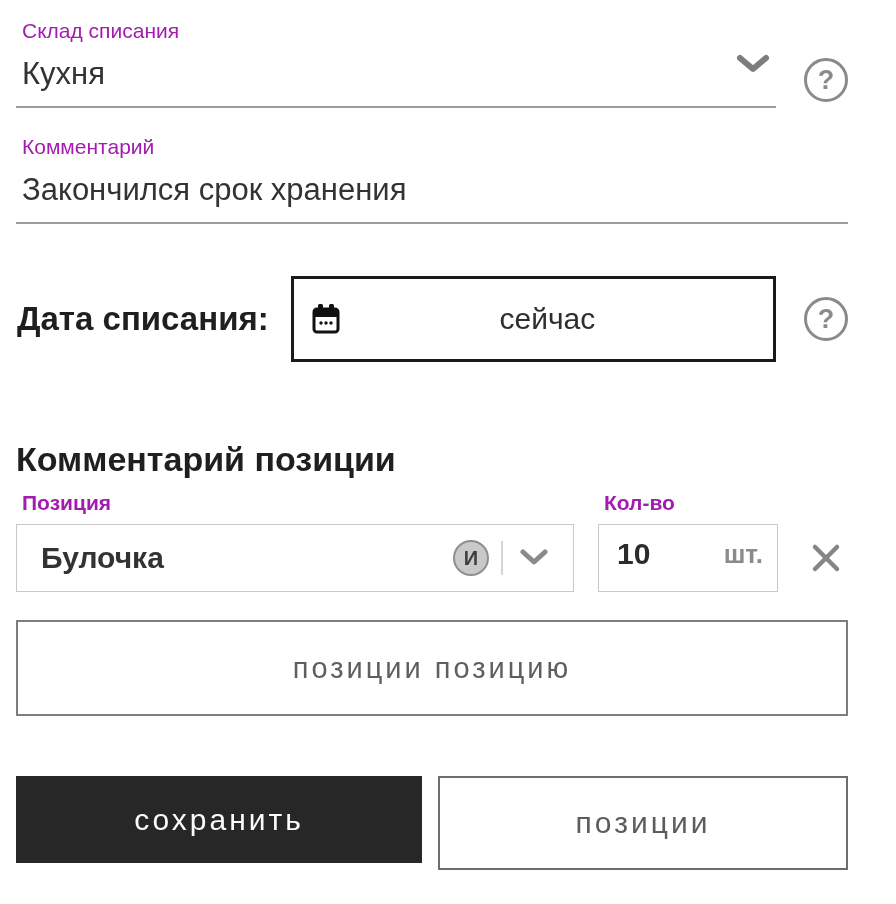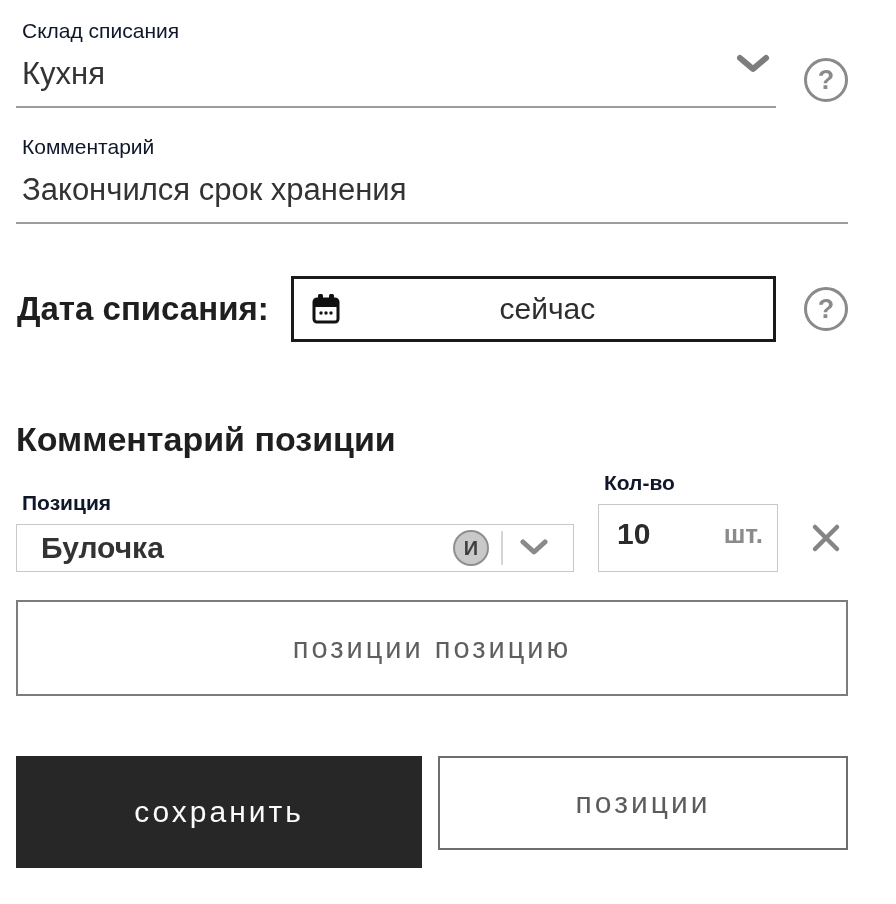--- a/index.html
+++ b/index.html
@@ -3,74 +3,74 @@
 <meta charset="utf-8">
 <style>
   * { box-sizing: border-box; margin: 0; padding: 0; }
   html, body { width: 896px; height: 904px; background: #ffffff; overflow: hidden; }
   body { font-family: "Liberation Sans", "DejaVu Sans", sans-serif; color: #333333; }
   .container { width: 896px; padding: 0 48px 0 16px; }
 
   
   .row { display: flex; align-items: flex-end; }
   .field { flex: 1; border-bottom: 2px solid #9c9c9c; }
-  .field-label { font-size: 21px; line-height: 26px; color: #0f172a; padding-left: 6px; }
+  .field-label { font-size: 21px; line-height: 26px; color: #a21caf; padding-left: 6px; }
   .value-line { display: flex; justify-content: space-between; align-items: flex-start;
                 padding: 10px 6px 12px 6px; }
   .value { font-size: 31px; line-height: 40px; color: #333333; white-space: nowrap; }
 
   .row-warehouse { margin-top: 18px; }
   .row-comment  { margin-top: 26px; }
 
   .help-btn { width: 44px; height: 44px; border: 3px solid #8a8a8a; border-radius: 50%;
               display: flex; align-items: center; justify-content: center;
               margin-left: 28px; margin-bottom: 6px; flex: none; background: #fff; cursor: pointer; }
   .help-btn span { font-size: 27px; font-weight: 700; color: #8a8a8a; line-height: 1; }
 
   
   .row-date { margin-top: 52px; align-items: center; }
   .date-zone { flex: 1; display: flex; align-items: center; }
   .date-label { font-size: 33px; font-weight: 700; color: #1f1f1f; white-space: nowrap;
                 padding-left: 1px; }
-  .date-box { flex: 1; height: 66px; margin-left: 22px; border: 3px solid #1a1a1a;
+  .date-box { flex: 1; height: 86px; margin-left: 22px; border: 3px solid #1a1a1a;
               display: flex; align-items: center; padding: 0 18px; background: #fff; cursor: pointer; }
   .date-box .date-value { flex: 1; text-align: center; font-size: 30px; color: #2e2e2e; }
   .row-date .help-btn { margin-bottom: 0; }
 
   
   .section-title { margin-top: 76px; font-size: 34px; font-weight: 700; line-height: 42px;
                    color: #1f1f1f; }
 
   
   .item-row { display: flex; align-items: flex-end; margin-top: 10px; font-weight: bold; }
   .group { display: flex; flex-direction: column; }
   .group .field-label { margin-bottom: 8px; }
   .group-position { flex: 1; }
-  .select-box { height: 48px; border: 1px solid #c8c8c8; background: #fff; display: flex;
+  .select-box { height: 68px; border: 1px solid #c8c8c8; background: #fff; display: flex;
                 align-items: center; padding: 0 24px; cursor: pointer; }
   .pos-name { flex: 1; font-size: 30px; color: #333333; }
   .badge { width: 36px; height: 36px; border-radius: 50%; background: #c9c9c9;
            border: 2px solid #8f8f8f; display: flex; align-items: center; justify-content: center;
            font-size: 20px; color: #3f3f3f; flex: none; }
   .v-divider { width: 2px; height: 34px; background: #d5d5d5; margin: 0 16px 0 12px; flex: none; }
   .qty-group { width: 180px; margin-left: 24px; }
   .qty-box { height: 68px; border: 1px solid #c8c8c8; background: #fff; display: flex;
              align-items: center; padding: 0 14px 8px 18px; cursor: text; }
   .qty-value { flex: 1; font-size: 30px; color: #2b2b2b; }
   .qty-unit { font-size: 26px; color: #8b8b8b; }
   .remove-btn { width: 44px; height: 56px; margin-left: 26px; margin-bottom: 6px;
                 display: flex; align-items: center; justify-content: center;
                 background: transparent; border: none; cursor: pointer; flex: none; }
 
   
   .add-btn { margin-top: 28px; width: 100%; height: 96px; background: #ffffff;
              border: 2px solid #7d7d7d; font-family: inherit; font-size: 29px; color: #5f5f5f;
              letter-spacing: 3px; cursor: pointer; }
   .footer { display: flex; margin-top: 60px; gap: 16px; }
-  .save-btn { flex: 1; height: 112px; background: #272727; border: none; color: #fbfbfb;
+  .save-btn { flex: 1; height: 87px; background: #272727; border: none; color: #fbfbfb;
               font-family: inherit; font-size: 30px; letter-spacing: 3px; cursor: pointer; }
   .cancel-btn { flex: 1; height: 94px; background: #ffffff; border: 2px solid #6e6e6e;
                 color: #5c5c5c; font-family: inherit; font-size: 30px; letter-spacing: 3px;
                 cursor: pointer; }
 
   .chev { flex: none; }
 </style>
 </head>
 <body>
 

